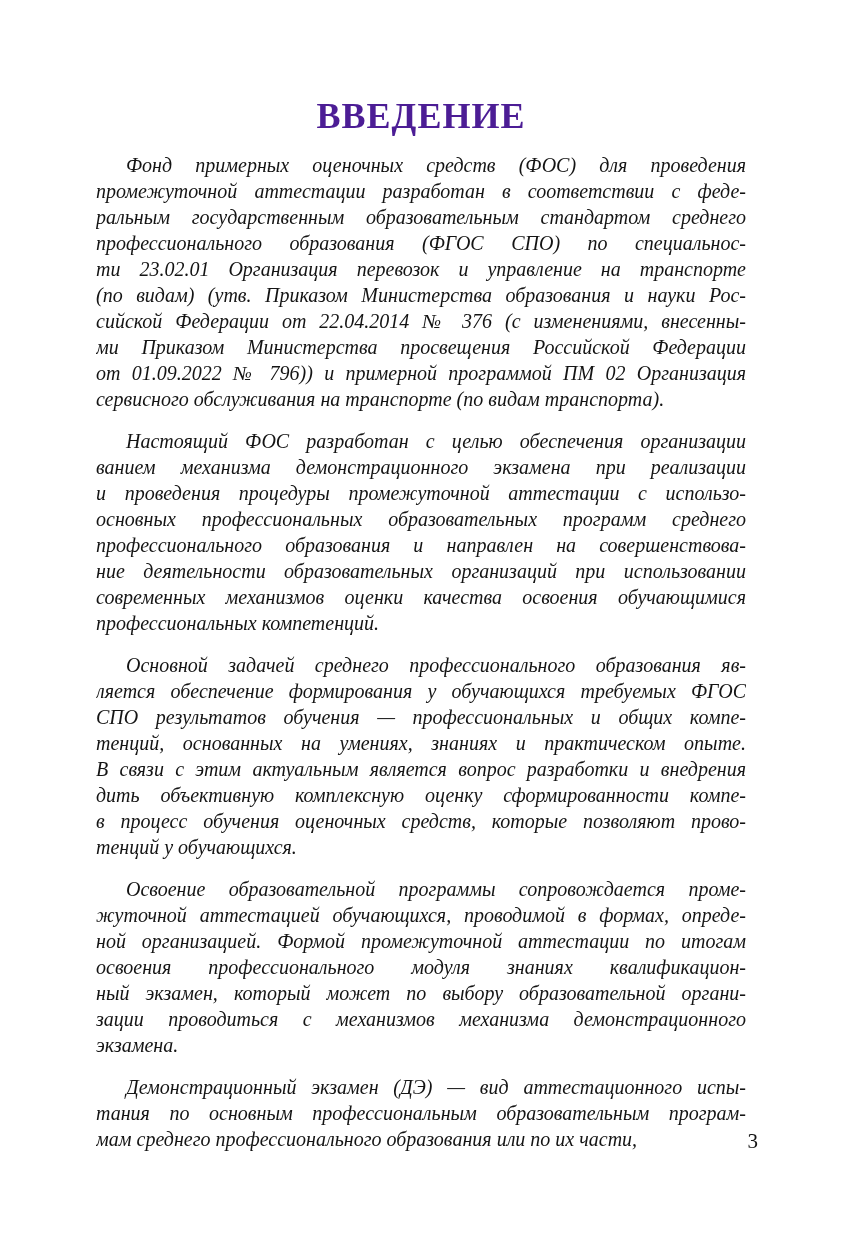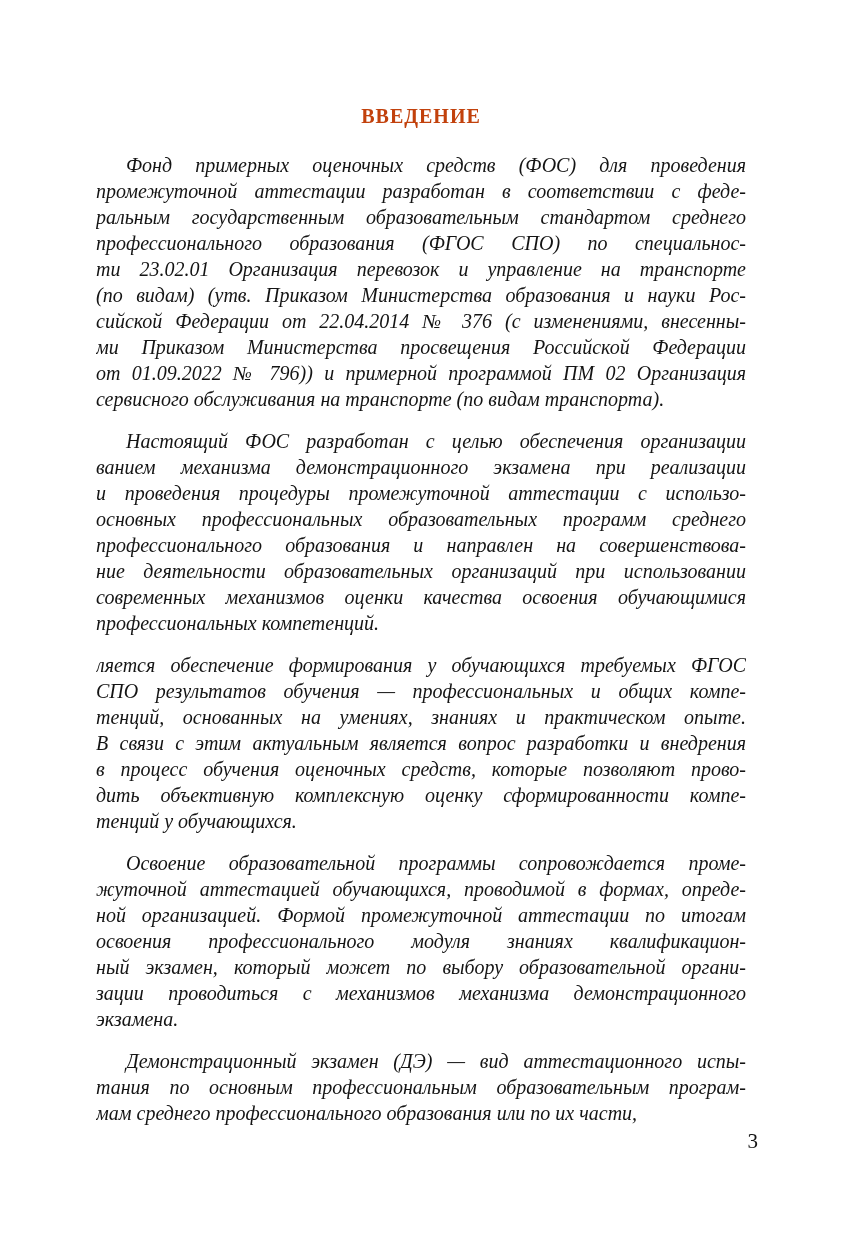--- a/index.html
+++ b/index.html
@@ -16,28 +16,28 @@
     font-family: "Liberation Serif", "DejaVu Serif", serif;
     overflow: hidden;
   }
   .content {
     position: absolute;
     left: 80px;
     top: 96px;
     width: 682px;
   }
   .title {
-    font-size: 20px;
+    font-size: 36px;
     font-weight: 700;
     text-align: center;
     letter-spacing: 1px;
     height: 40px;
     line-height: 40px;
     margin-bottom: 6px;
-    color: #c2410c;
+    color: #4c1d95;
   }
   .paragraph {
     margin: 16px;
     padding: 0;
     font-style: italic;
   }
   .line {
     font-size: 20px;
     line-height: 26px;
     height: 26px;
@@ -84,26 +84,27 @@
           <div class="line first">Настоящий ФОС разработан с целью обеспечения организации</div>
           <div class="line">ванием механизма демонстрационного экзамена при реализации</div>
           <div class="line">и проведения процедуры промежуточной аттестации с использо-</div>
           <div class="line">основных профессиональных образовательных программ среднего</div>
           <div class="line">профессионального образования и направлен на совершенствова-</div>
           <div class="line">ние деятельности образовательных организаций при использовании</div>
           <div class="line">современных механизмов оценки качества освоения обучающимися</div>
           <div class="line last">профессиональных компетенций.</div>
         </div>
         <div class="paragraph">
+          <div class="line first">Основной задачей среднего профессионального образования яв-</div>
           <div class="line">ляется обеспечение формирования у обучающихся требуемых ФГОС</div>
           <div class="line">СПО результатов обучения — профессиональных и общих компе-</div>
           <div class="line">тенций, основанных на умениях, знаниях и практическом опыте.</div>
           <div class="line">В связи с этим актуальным является вопрос разработки и внедрения</div>
+          <div class="line">дить объективную комплексную оценку сформированности компе-</div>
           <div class="line">в процесс обучения оценочных средств, которые позволяют прово-</div>
-          <div class="line">дить объективную комплексную оценку сформированности компе-</div>
           <div class="line last">тенций у обучающихся.</div>
         </div>
         <div class="paragraph">
           <div class="line first">Освоение образовательной программы сопровождается проме-</div>
           <div class="line">жуточной аттестацией обучающихся, проводимой в формах, опреде-</div>
           <div class="line">ной организацией. Формой промежуточной аттестации по итогам</div>
           <div class="line">освоения профессионального модуля знаниях квалификацион-</div>
           <div class="line">ный экзамен, который может по выбору образовательной органи-</div>
           <div class="line">зации проводиться с механизмов механизма демонстрационного</div>
           <div class="line last">экзамена.</div>

